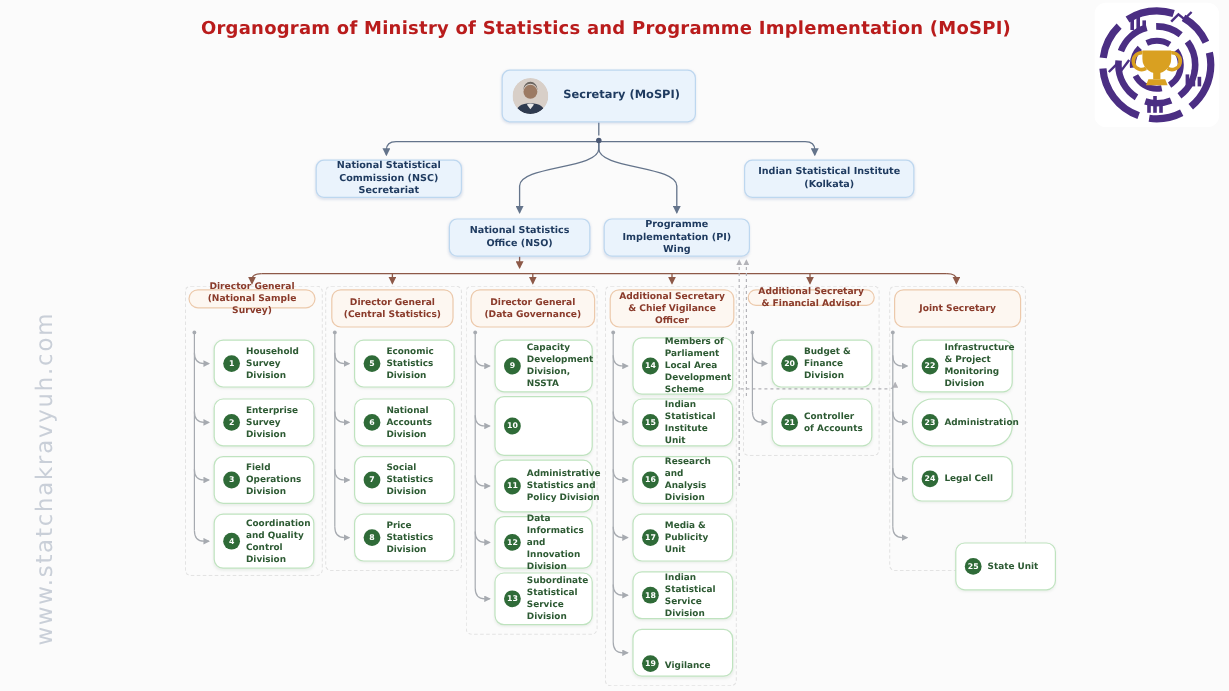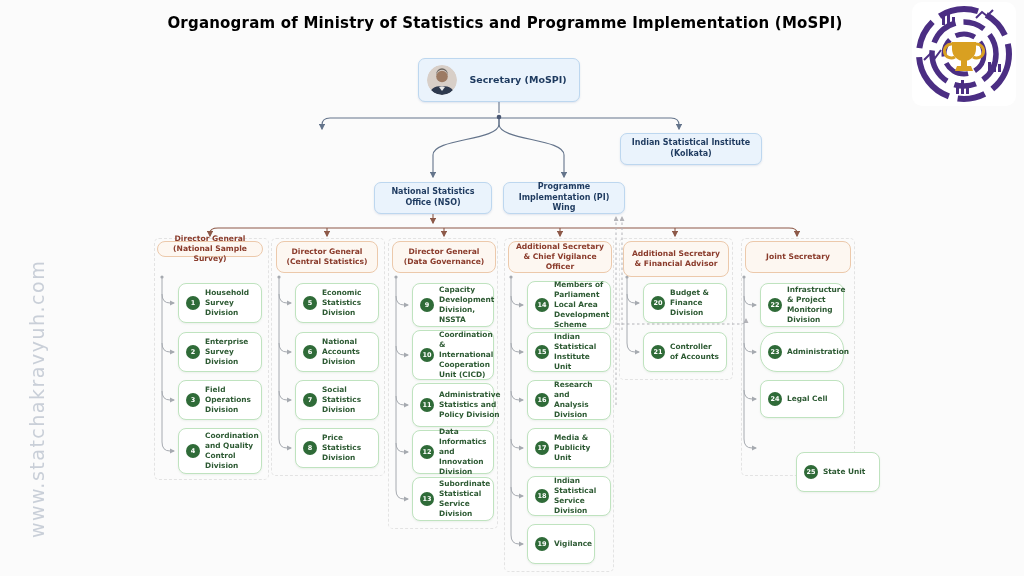--- a/index.html
+++ b/index.html
@@ -1,19 +1,19 @@
 <!DOCTYPE html>
 <html><head>
 <meta charset="utf-8">
 <style>
   html,body{margin:0;padding:0;background:#fbfbfb;}
   #canvas{position:relative;width:1024px;height:576px;background:#fbfbfb;overflow:hidden;
           font-family:"DejaVu Sans",sans-serif;}
   #title{position:absolute;left:0;top:14px;width:1010px;text-align:center;font-size:15px;
-         font-weight:600;color:#000000;letter-spacing:.2px;}
+         font-weight:600;color:#b91c1c;letter-spacing:.2px;}
   #watermark{position:absolute;left:26px;top:118px;height:420px;display:flex;align-items:center;
          writing-mode:vertical-rl;transform:rotate(180deg);font-size:19px;color:#c9cfd8;
          letter-spacing:1.5px;}
   svg.layer{position:absolute;left:0;top:0;pointer-events:none;}
   .grp{position:absolute;border:1px dashed #e3e3e3;border-radius:5px;}
   .node{position:absolute;box-sizing:border-box;display:flex;align-items:center;justify-content:center;
         text-align:center;border-radius:7px;z-index:2;}
   .blue{background:#eaf3fc;border:1px solid #bdd7ef;color:#1e3a5f;font-weight:600;font-size:8px;
         line-height:1.32;box-shadow:0 1px 2px rgba(100,130,180,.18);padding:2px 6px;}
   .sec{font-size:9.5px;justify-content:flex-start;padding:6px 8px;gap:8px;text-align:left;}
@@ -135,29 +135,30 @@
           <rect width="30" height="30" fill="#d8cfc8"></rect>
           <circle cx="15" cy="11.5" r="5.8" fill="#9c7a63"></circle>
           <path d="M9.2,10.5 A5.8,5.8 0 0 1 20.8,10.5 L20.8,9 A5.8,5.8 0 0 0 9.2,9 Z" fill="#6b6560"></path>
           <path d="M3,30 Q3,21 15,21 Q27,21 27,30 Z" fill="#2e3a4f"></path>
           <path d="M12,22 L15,26 L18,22 Q15,20.5 12,22 Z" fill="#e8e8e8"></path>
         </g>
       </svg>
     </span>
     <span class="lbl">Secretary (MoSPI)</span>
   </div>
+  <div class="node blue" style="left:263px;top:133px;width:122px;height:32px;">National Statistical Commission (NSC) Secretariat</div>
   <div class="node blue" style="left:620px;top:133px;width:142px;height:32px;">Indian Statistical Institute (Kolkata)</div>
   <div class="node blue" style="left:374px;top:182px;width:118px;height:32px;">National Statistics Office (NSO)</div>
   <div class="node blue" style="left:503px;top:182px;width:122px;height:32px;">Programme Implementation (PI) Wing</div>
 
   <div class="node dir" style="left:157px;top:241px;width:106px;height:16px;">Director General (National Sample Survey)</div>
   <div class="node dir" style="left:276px;top:241px;width:102px;height:32px;">Director General (Central Statistics)</div>
   <div class="node dir" style="left:392px;top:241px;width:104px;height:32px;">Director General (Data Governance)</div>
   <div class="node dir" style="left:508px;top:241px;width:104px;height:32px;">Additional Secretary &amp; Chief Vigilance Officer</div>
-  <div class="node dir" style="left:623px;top:241px;width:106px;height:36px;">Additional Secretary &amp; Financial Advisor</div>
+  <div class="node dir" style="left:623px;top:241px;width:106px;height:14px;">Additional Secretary &amp; Financial Advisor</div>
   <div class="node dir" style="left:745px;top:241px;width:106px;height:32px;">Joint Secretary</div>
 
   <div class="dv" style="left:178px;top:283px;width:84px;height:40px;">
       <span class="num">1</span>
       <span class="dvl">Household Survey Division</span>
     </div>
   <div class="dv" style="left:178px;top:332px;width:84px;height:40px;">
       <span class="num">2</span>
       <span class="dvl">Enterprise Survey Division</span>
     </div>
@@ -186,21 +187,20 @@
       <span class="num">8</span>
       <span class="dvl">Price Statistics Division</span>
     </div>
 
   <div class="dv" style="left:412px;top:283px;width:82px;height:44px;">
       <span class="num">9</span>
       <span class="dvl">Capacity Development Division, NSSTA</span>
     </div>
   <div class="dv" style="left:412px;top:330px;width:82px;height:50px;">
       <span class="num">10</span>
-      <span class="dvl">Coordination &amp; International Cooperation Unit (CICD)</span>
     </div>
   <div class="dv" style="left:412px;top:383px;width:82px;height:44px;">
       <span class="num">11</span>
       <span class="dvl">Administrative Statistics and Policy Division</span>
     </div>
   <div class="dv" style="left:412px;top:430px;width:82px;height:44px;">
       <span class="num">12</span>
       <span class="dvl">Data Informatics and Innovation Division</span>
     </div>
   <div class="dv" style="left:412px;top:477px;width:82px;height:44px;">
@@ -221,21 +221,21 @@
       <span class="dvl">Research and Analysis Division</span>
     </div>
   <div class="dv" style="left:527px;top:428px;width:84px;height:40px;">
       <span class="num">17</span>
       <span class="dvl">Media &amp; Publicity Unit</span>
     </div>
   <div class="dv" style="left:527px;top:476px;width:84px;height:40px;">
       <span class="num">18</span>
       <span class="dvl">Indian Statistical Service Division</span>
     </div>
-  <div class="dv" style="left:527px;top:524px;width:68px;height:40px;">
+  <div class="dv" style="left:527px;top:524px;width:84px;height:40px;align-items:flex-end;">
       <span class="num">19</span>
       <span class="dvl">Vigilance</span>
     </div>
 
   <div class="dv" style="left:643px;top:283px;width:84px;height:40px;">
       <span class="num">20</span>
       <span class="dvl">Budget &amp; Finance Division</span>
     </div>
   <div class="dv" style="left:643px;top:332px;width:84px;height:40px;">
       <span class="num">21</span>

